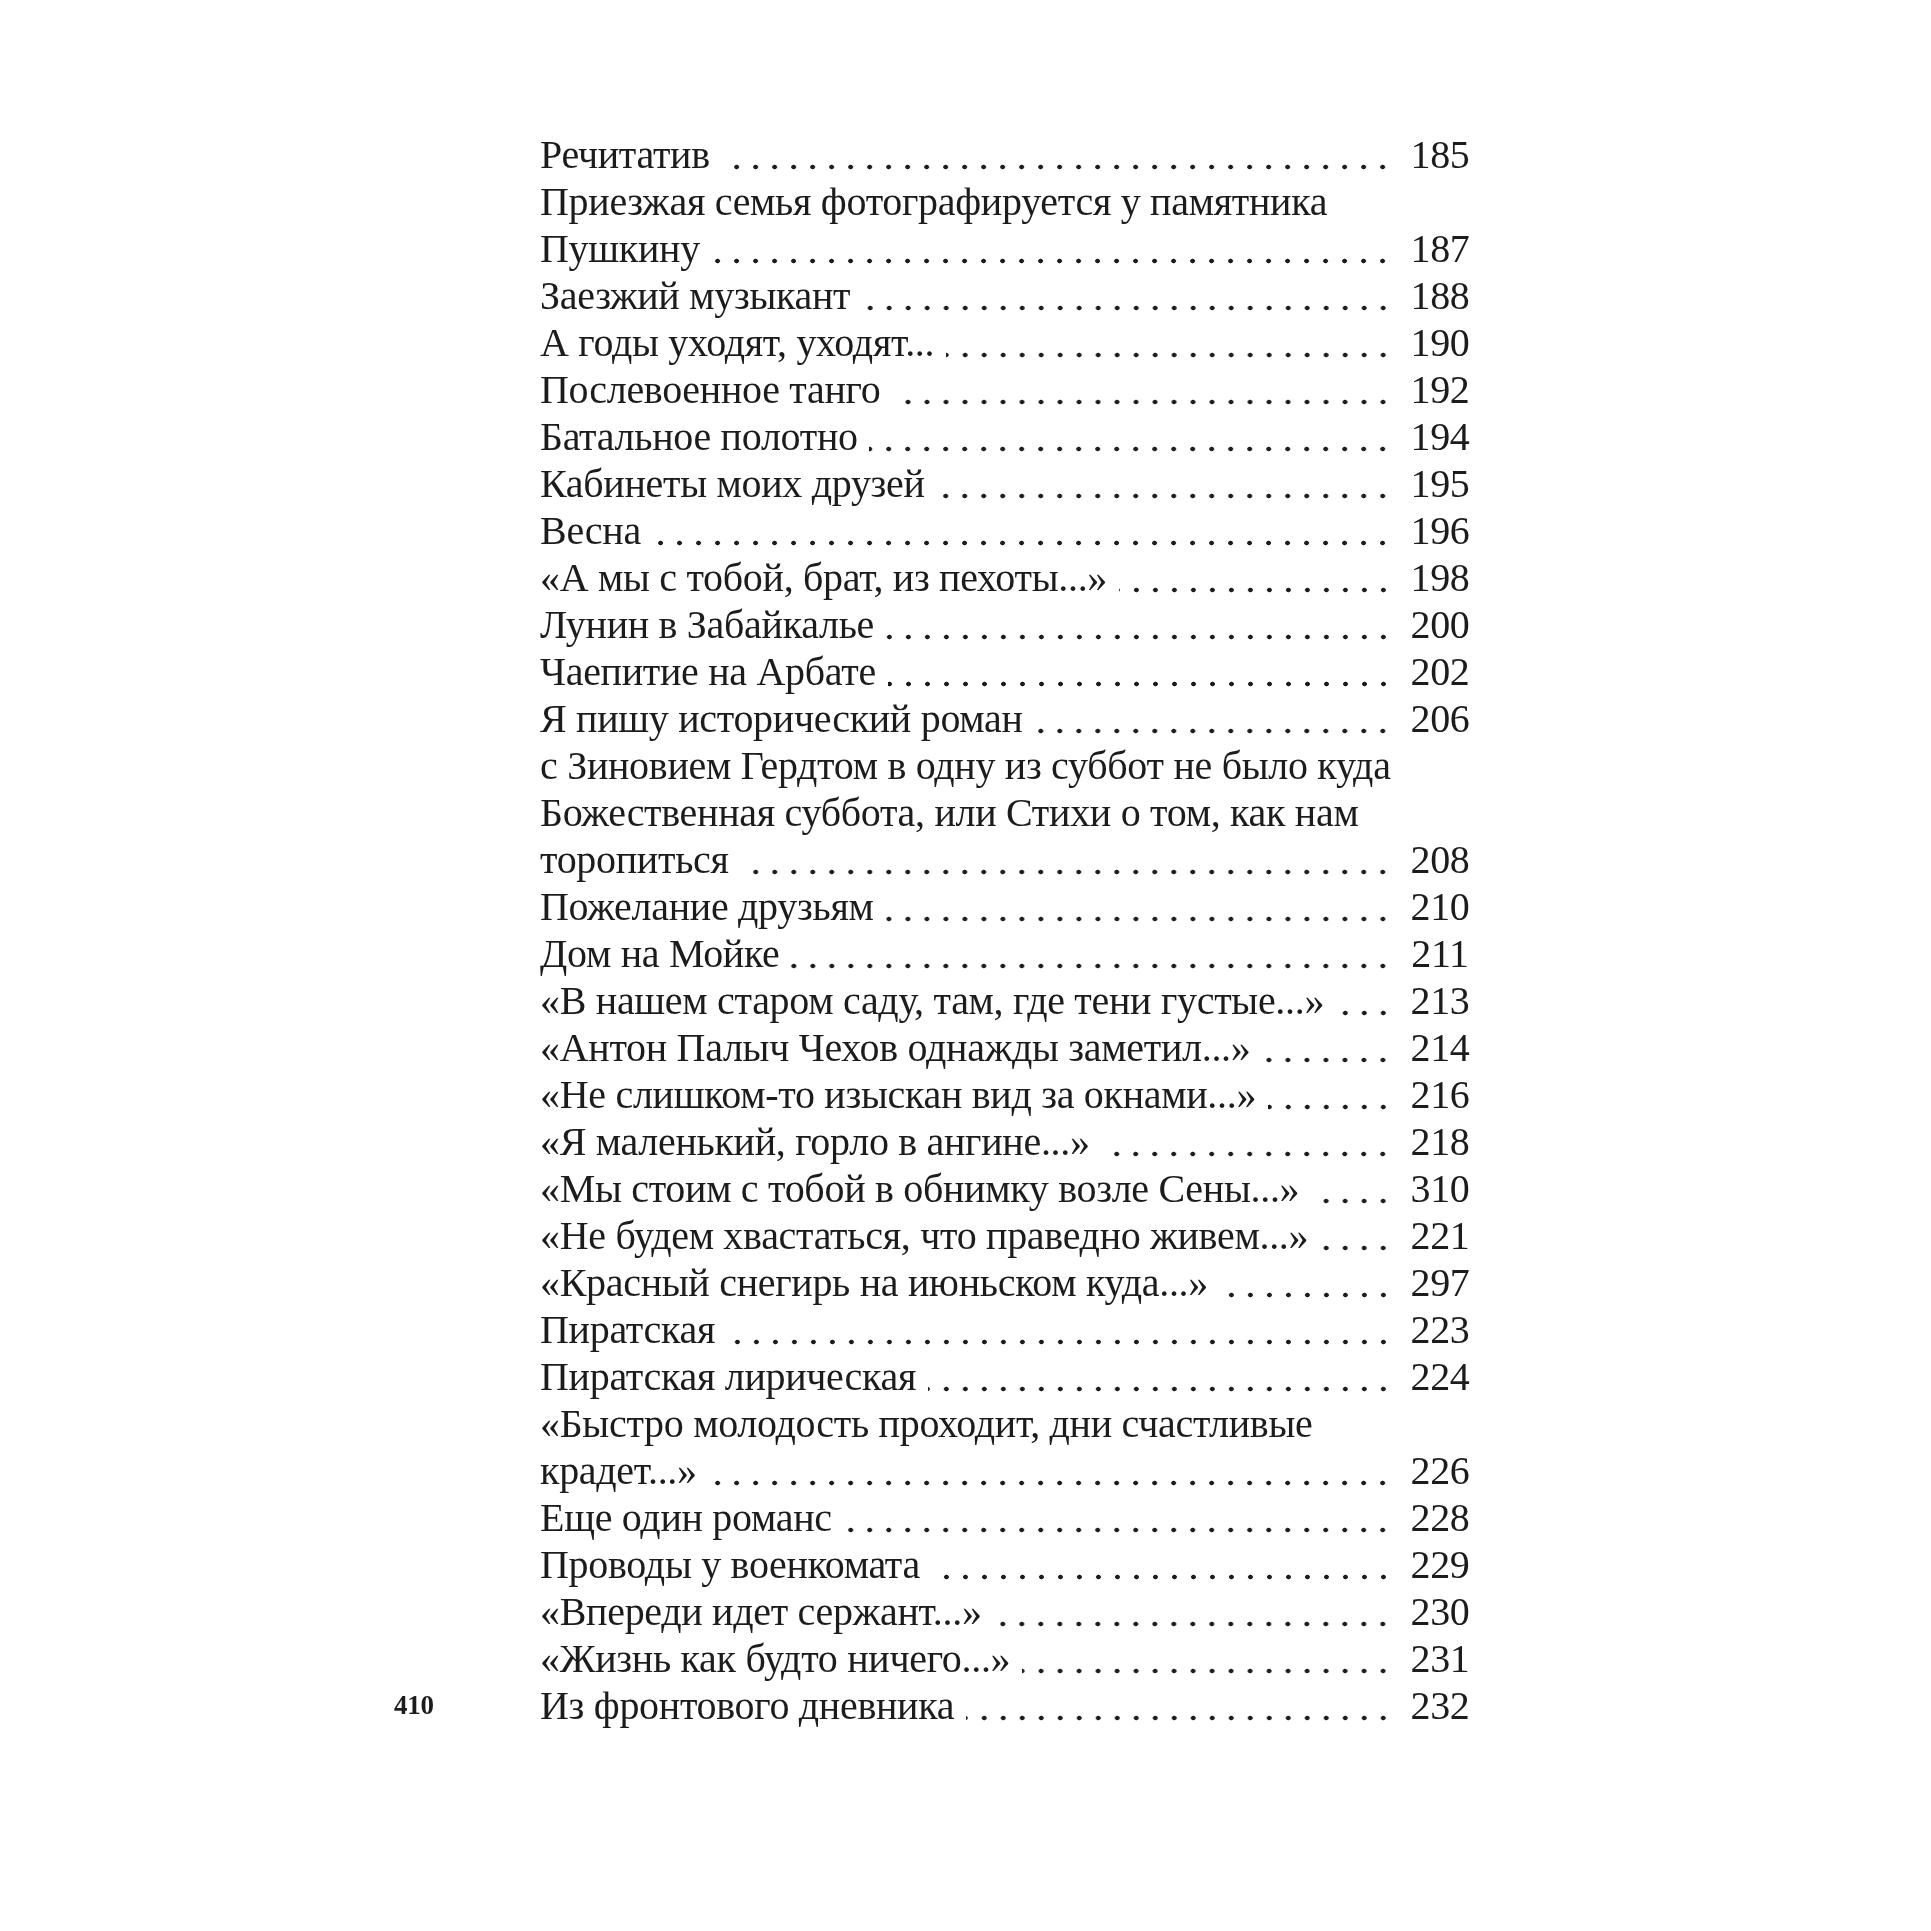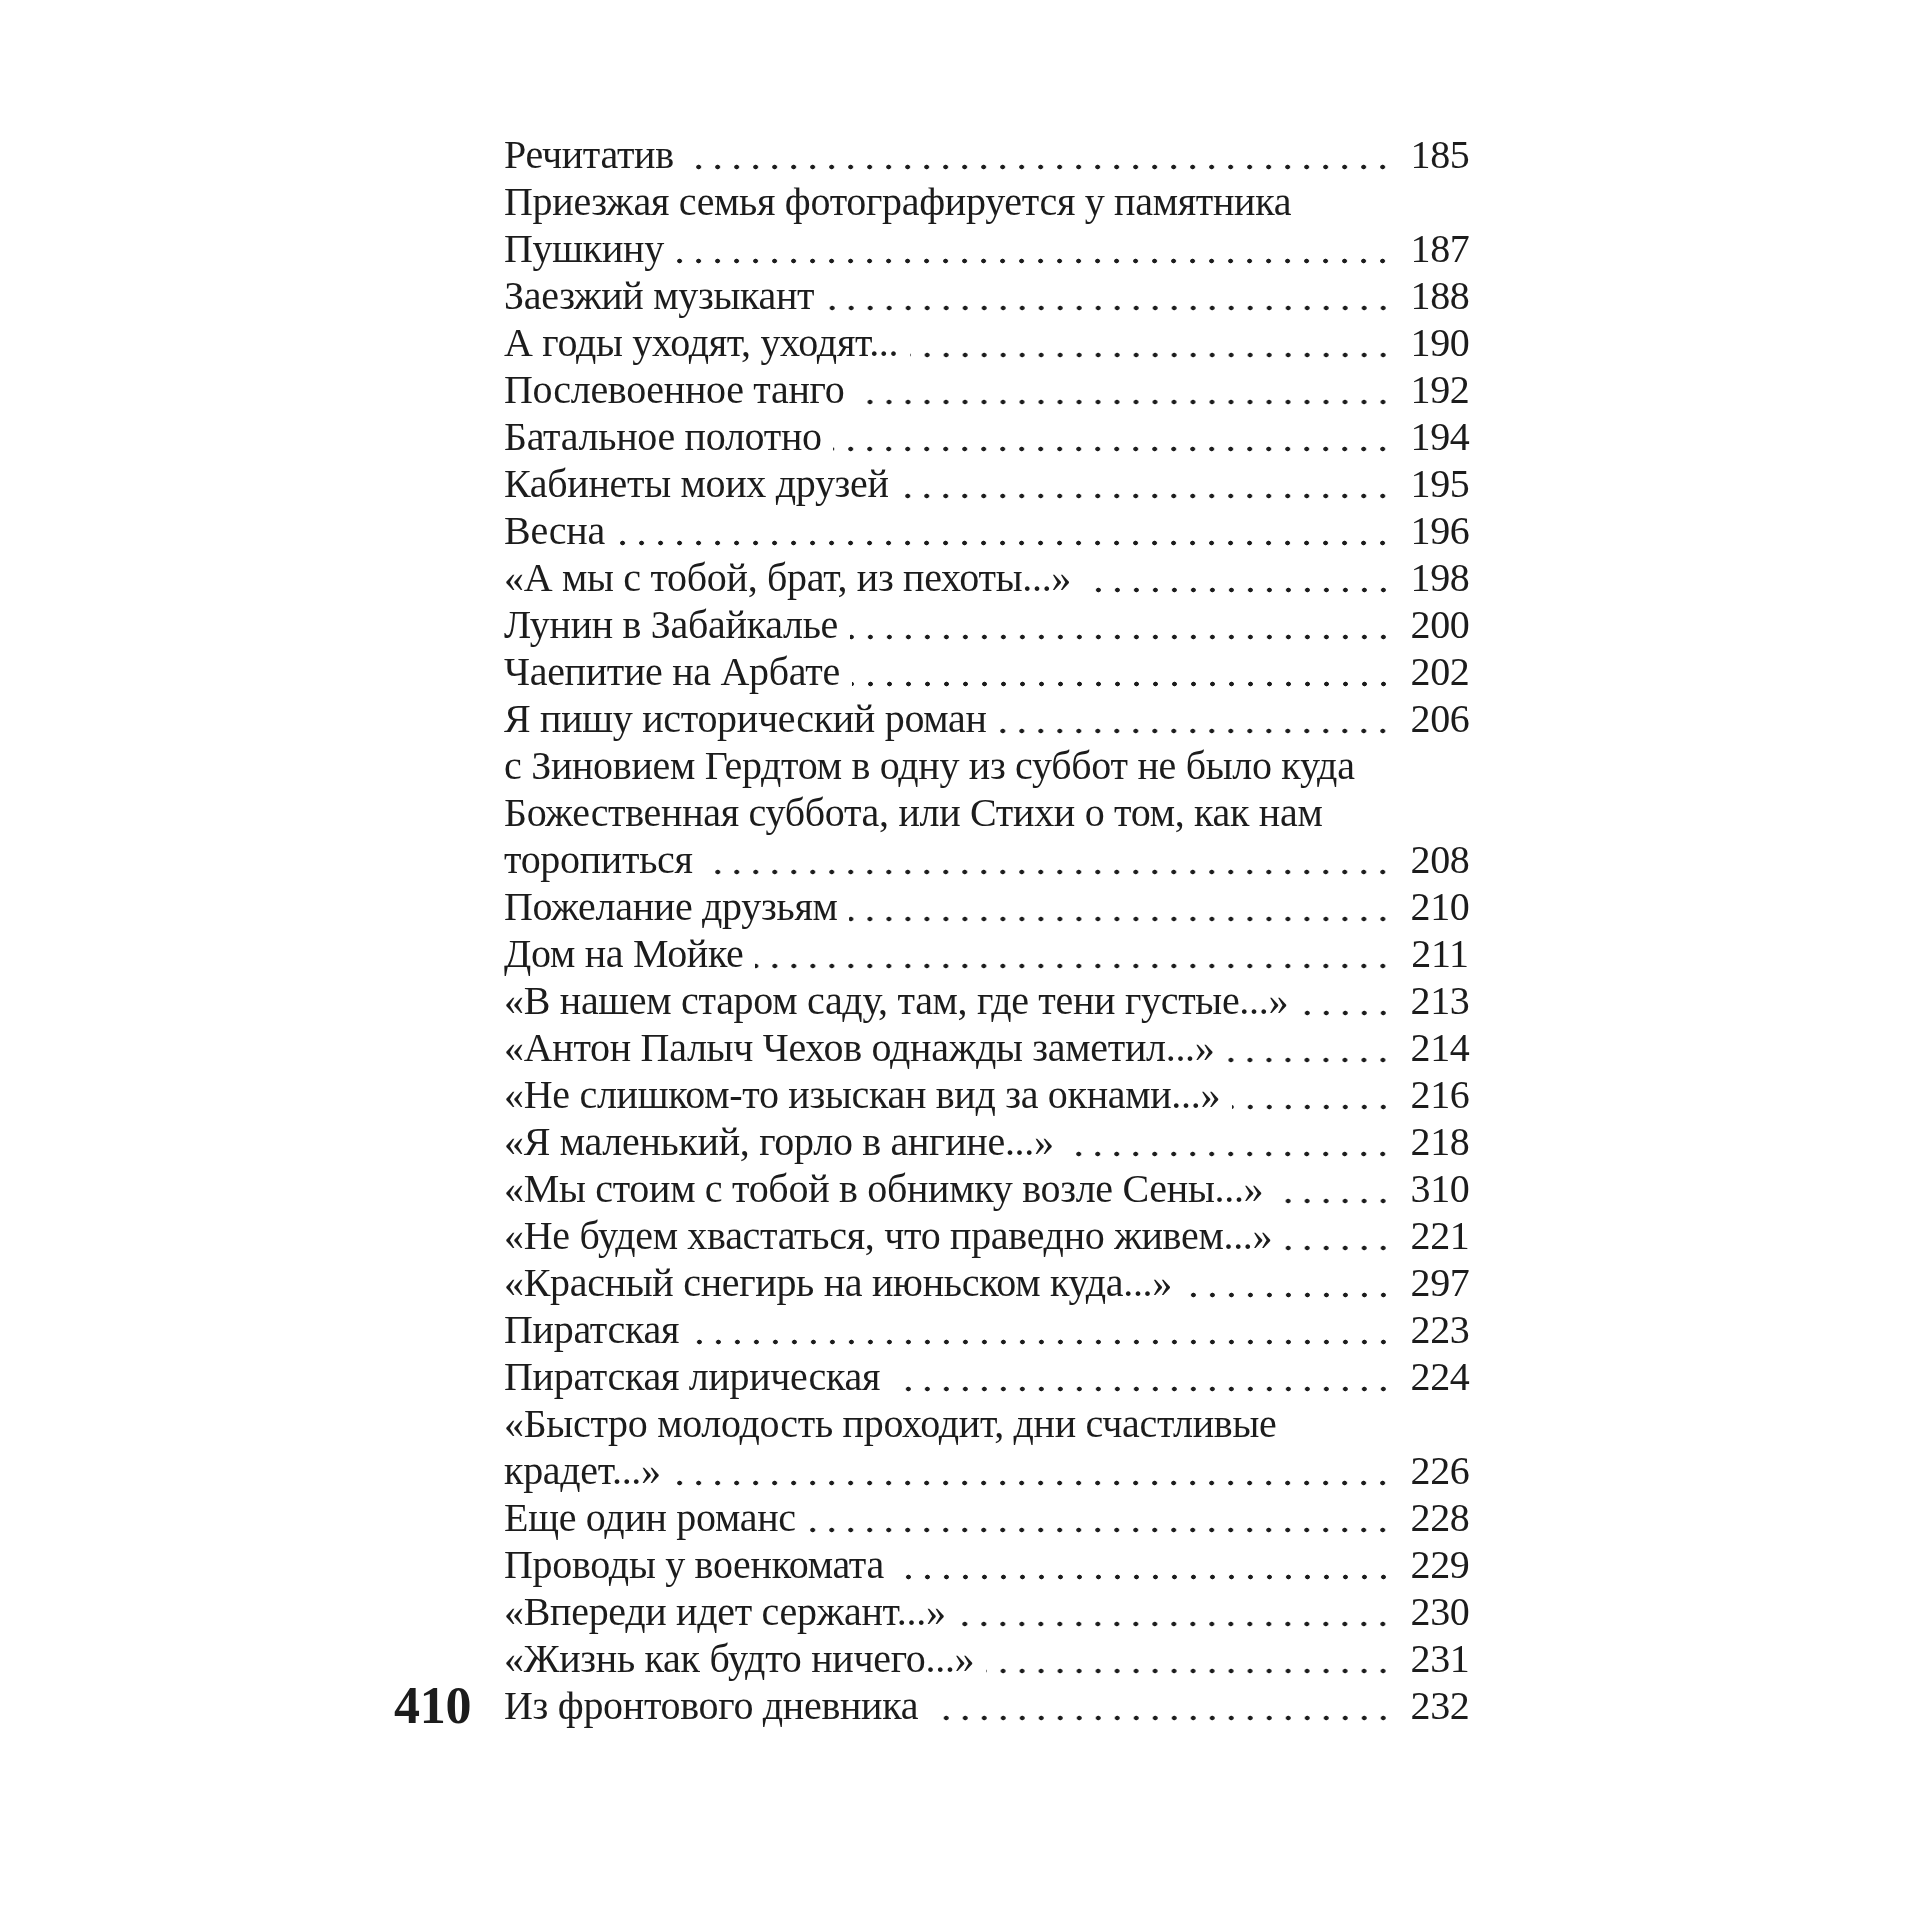--- a/index.html
+++ b/index.html
@@ -27,20 +27,21 @@
     align-items: stretch;
     height: 47px;
     font-size: 40px;
     line-height: 47px;
     letter-spacing: -0.3px;
     white-space: pre;
   }
   .toc-title {
     flex: 0 0 auto;
     padding-right: 11.6px;
+    margin-left: 36px;
   }
   .dot-leader {
     flex: 1 1 auto;
     min-width: 29px;
     background-image: radial-gradient(circle, #1c1c1c 2px, transparent 2.6px);
     background-size: 19px 5.8px;
     background-repeat: repeat-x;
     background-position: right 5.8px bottom 8.7px;
   }
   .toc-page {
@@ -48,21 +49,21 @@
     min-width: 68px;
     text-align: center;
     padding-left: 7.7px;
   }
   .folio {
     position: absolute;
     left: -110px;
     top: 0;
     font-weight: bold;
     line-height: 47px;
-    font-size: 52px;
+    font-size: 27px;
   }
 </style>
 </head>
 <body>
 
 <div class="toc" id="toc">
     <div class="toc-row"><span class="toc-title">Речитатив</span><span class="dot-leader"></span><span class="toc-page">185</span></div>
     <div class="toc-row"><span class="toc-title">Приезжая семья фотографируется у памятника</span></div>
     <div class="toc-row"><span class="toc-title">Пушкину</span><span class="dot-leader"></span><span class="toc-page">187</span></div>
     <div class="toc-row"><span class="toc-title">Заезжий музыкант</span><span class="dot-leader"></span><span class="toc-page">188</span></div>

